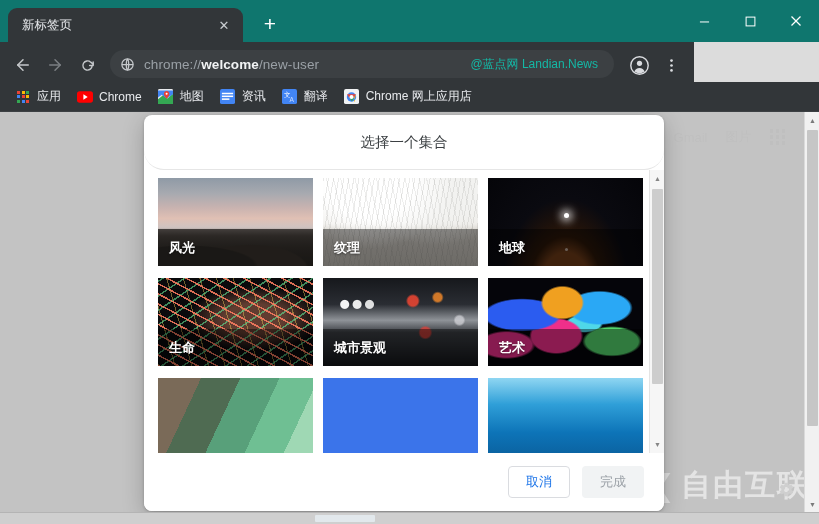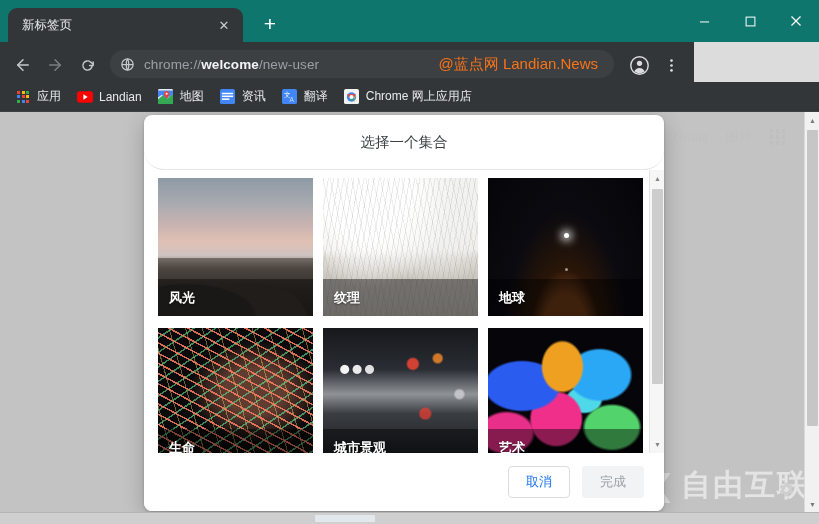--- a/index.html
+++ b/index.html
@@ -62,21 +62,21 @@
     background:#3c4043; border-radius:14px;
     display:flex; align-items:center; padding:0 6px 0 8px; position:relative;
   }
   .omni-icon {
     width:18px; height:18px; margin-right:8px; color:#c5c8cb;
     display:flex; align-items:center; justify-content:center;
   }
   .omni-text { font-size:13.5px; color:#9aa0a6; white-space:nowrap; letter-spacing:.1px; }
   .omni-text b { color:#f1f3f4; font-weight:bold; }
   .watermark-url {
-    margin-left:auto; font-size:15px; color:#f97316; padding-right:10px; white-space:nowrap;
+    margin-left:auto; font-size:12px; color:#14b8a6; padding-right:10px; white-space:nowrap;
   }
   .tb-icon {
     width:30px; height:30px; display:flex; align-items:center; justify-content:center;
     color:#dadce0; margin-left:2px;
   }
 
   
   .bookmarks {
     position:absolute; left:0; top:82px; width:819px; height:30px;
     background:#323639; display:flex; align-items:center; padding:0 8px;
@@ -135,21 +135,21 @@
     height:55px; display:flex; align-items:center; justify-content:center;
     border-bottom:1px solid #e6e6e6; flex:0 0 55px;border-radius:20px;
   }
   .dlg-title { font-size:14.5px; color:#3c4043; }
   .dlg-body { position:relative; flex:1; overflow:hidden; }
   .grid {
     position:absolute; left:14px; top:8px; right:24px;
     display:grid; grid-template-columns:repeat(3,155px); gap:12px 10px;
   }
   .tile {
-    position:relative; width:155px; height:138px; overflow:hidden; background:#888;
+    position:relative; width:155px; height:88px; overflow:hidden; background:#888;
   }
   .tile-label {
     position:absolute; left:0; right:0; bottom:0; height:37px;
     background:rgba(0,0,0,.42);
     display:flex; align-items:center; padding-left:11px;
     color:#fff; font-size:13px; font-weight:bold;
     text-shadow:0 1px 2px rgba(0,0,0,.5);
   }
 
   
@@ -360,21 +360,21 @@
       <span class="bm-label">应用</span>
     </div>
 
     <div class="bm">
       <span class="bm-ico">
         <svg width="16" height="12" viewBox="0 0 24 17">
           <rect width="24" height="17" rx="4" fill="#ff0000"></rect>
           <path d="M9.6 4.4l6.4 4.1-6.4 4.1z" fill="#fff"></path>
         </svg>
       </span>
-      <span class="bm-label">Landian</span>
+      <span class="bm-label">Chrome</span>
     </div>
 
     <div class="bm">
       <span class="bm-ico">
         <svg width="15" height="15" viewBox="0 0 16 16">
           <rect width="16" height="16" rx="1.5" fill="#e8eaed"></rect>
           <path d="M0 11l6-5 4 4 6-5v14.5H0z" fill="#34a853"></path>
           <path d="M0 1.5h16v4L9 10 4 6 0 9z" fill="#4285f4"></path>
           <path d="M9.2 2.2c1.6 0 2.9 1.3 2.9 2.9 0 2.2-2.9 5.4-2.9 5.4S6.3 7.3 6.3 5.1c0-1.6 1.3-2.9 2.9-2.9z" fill="#ea4335"></path>
           <circle cx="9.2" cy="5.1" r="1.1" fill="#fff"></circle>

